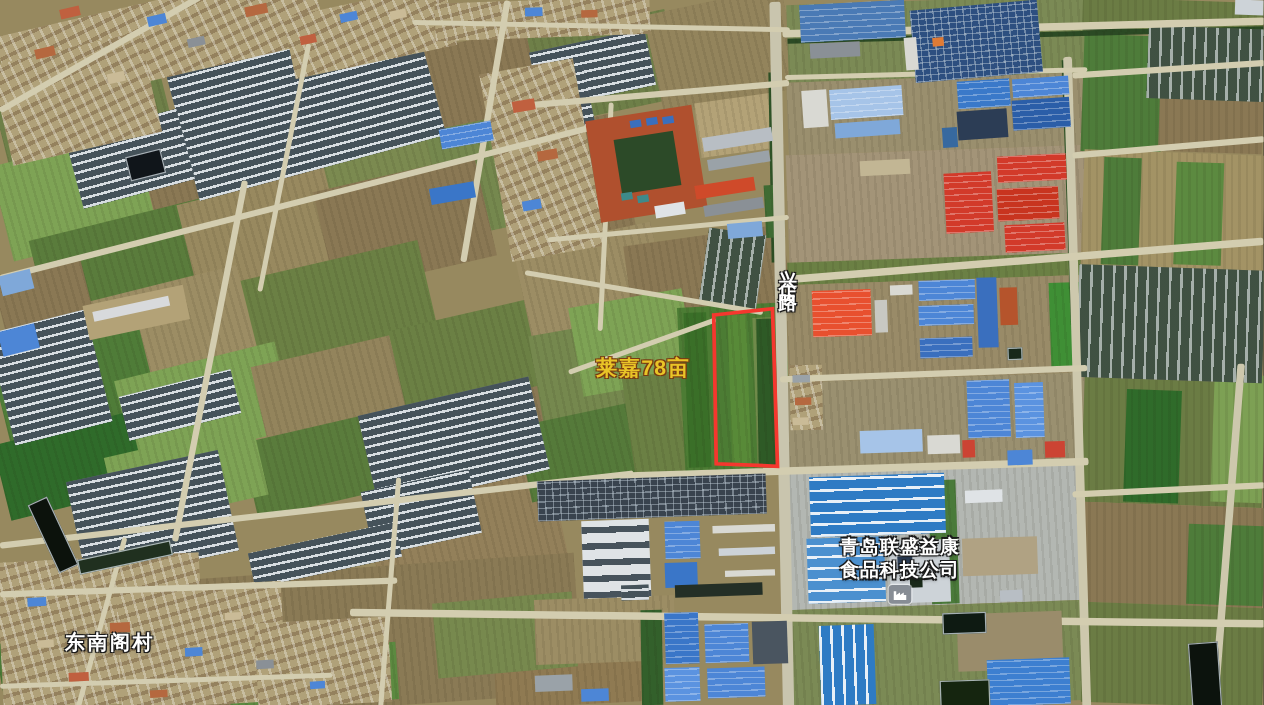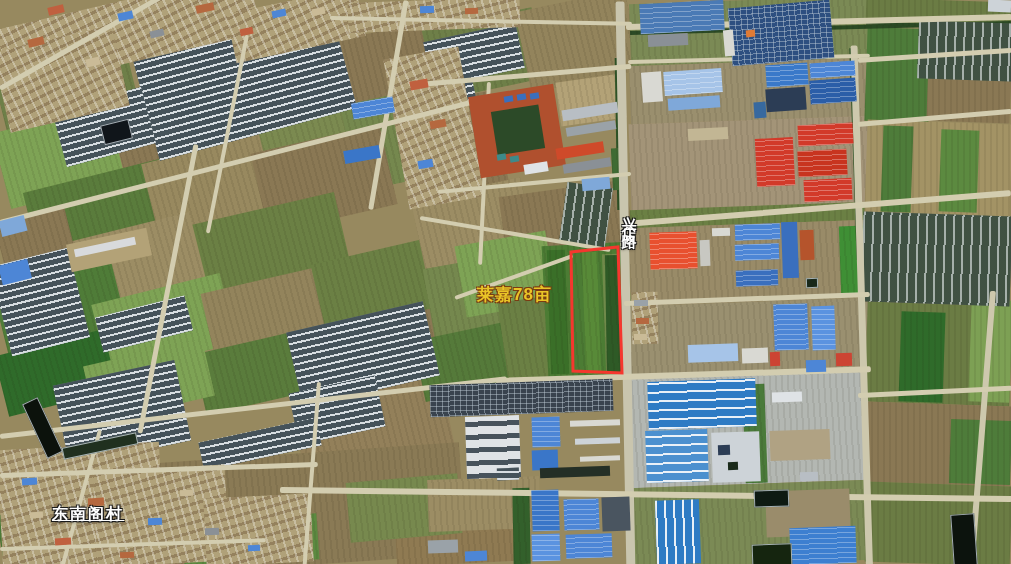--- a/index.html
+++ b/index.html
@@ -280,15 +280,24 @@
     </div>
 
   <svg id="parcel-svg" width="1011" height="564">
     <polygon fill="none" stroke-width="3" points="571,252 618,247 622,373 573,371" stroke="#f5372e"></polygon>
   </svg>
 
   <div class="maplabel road-label outline-dark" style="color: rgb(255, 255, 255);">兴店路</div>
 
   <div class="maplabel parcel-label outline-brown" style="color: rgb(233, 196, 39);">莱嘉78亩</div>
 
-
-  <div class="maplabel village-label outline-dark" style="color: rgb(255, 255, 255); text-decoration: underline;">东南阁村</div>
+  <div class="maplabel company-label outline-dark" style="color: rgb(255, 255, 255);">
+    <div>青岛联盛益康</div>
+    <div>食品科技公司</div>
+    <div class="poi-icon" style="background-color: rgb(135, 141, 149);">
+      <svg width="12" height="10" viewBox="0 0 12 10">
+        <path d="M1 9 V2 h2 v3 l3-2 v2 l3-2 v2 h2 v4 z" fill="#ffffff"></path>
+      </svg>
+    </div>
+  </div>
+
+  <div class="maplabel village-label outline-dark" style="color: rgb(255, 255, 255);">东南阁村</div>
 </div>
 
 </body></html>

